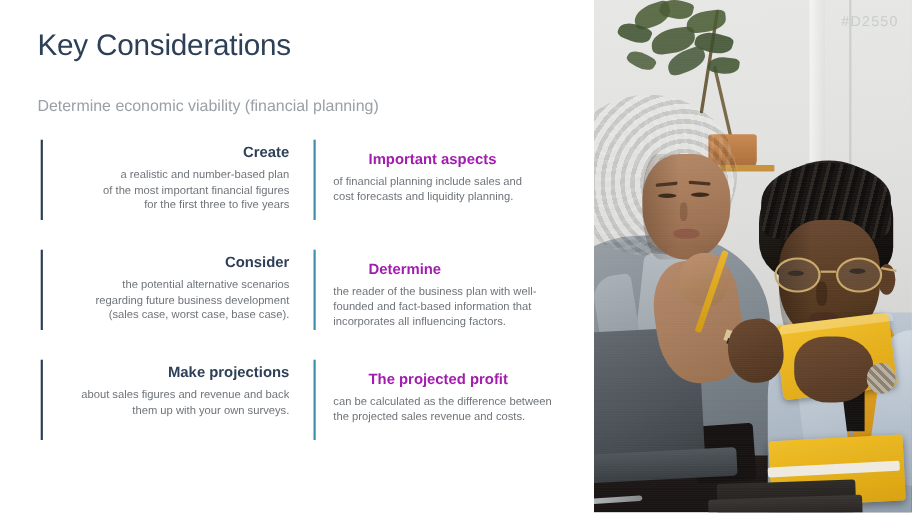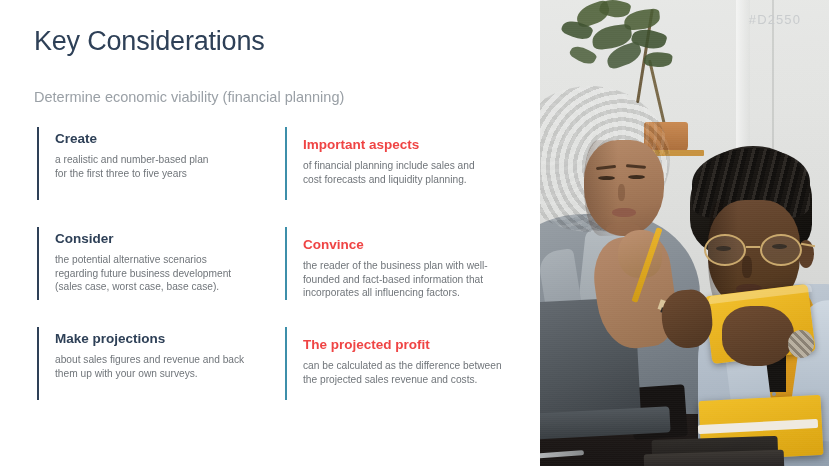--- a/index.html
+++ b/index.html
@@ -33,29 +33,29 @@
   .block.col1 { left:37px; width:226px; }
   .block.col2 { left:285px; width:232px; }
 
   .block .rule {
     position:absolute; left:0; top:9px;
     width:2px; height:73px;
   }
   .block.col1 .rule { background:#2e4057; }
   .block.col2 .rule { background:#3d8faa; }
 
-  .block.col1 { padding-top:0; }
+  .block.col1 { padding-top:0;text-align:right; }
 
   .block-head {
     font-size:13.5px; font-weight:700;
     line-height:15px;
     white-space:nowrap;
   }
   .block.col1 .block-head { color:#2e4057; margin-top:13px; }
-  .block.col2 .block-head { color:#ef4444; margin-top:19px; }
+  .block.col2 .block-head { color:#a21caf; margin-top:19px;margin-left:32px; }
 
   .block-body {
     margin-top:7px;
     font-size:10.2px; font-weight:400;
     line-height:13.6px;
     color:#70757a;
   }
   .block-body .ln { display:block; white-space:nowrap; }
 
   
@@ -362,21 +362,21 @@
   }
 
   .photo-grain {
     left:0; top:0; width:289px; height:466px;
     background:
       repeating-linear-gradient(0deg, rgba(255,255,255,.018) 0 1px, transparent 1px 2px);
     pointer-events:none;
   }
 
   .photo-code {
-    position:absolute; right:28px; top:12px;
+    position:absolute; right:12px; top:12px;
     font-size:13px; letter-spacing:1.1px;
     color:#c9ccce; font-family:"Liberation Sans", sans-serif;
   }
 </style>
 </head>
 <body>
 
 <div class="slide">
 
   <div class="content">
@@ -385,20 +385,21 @@
     <div class="page-subtitle">Determine economic viability (financial planning)</div>
 
     <div class="grid">
 
       <div class="grid-row">
         <div class="block col1">
           <div class="rule"></div>
           <div class="block-head">Create</div>
           <div class="block-body">
             <span class="ln">a realistic and number-based plan</span>
+            <span class="ln">of the most important financial figures</span>
             <span class="ln">for the first three to five years</span>
           </div>
         </div>
         <div class="block col2">
           <div class="rule"></div>
           <div class="block-head">Important aspects</div>
           <div class="block-body">
             <span class="ln">of financial planning include sales and</span>
             <span class="ln">cost forecasts and liquidity planning.</span>
           </div>
@@ -410,21 +411,21 @@
           <div class="rule"></div>
           <div class="block-head">Consider</div>
           <div class="block-body">
             <span class="ln">the potential alternative scenarios</span>
             <span class="ln">regarding future business development</span>
             <span class="ln">(sales case, worst case, base case).</span>
           </div>
         </div>
         <div class="block col2">
           <div class="rule"></div>
-          <div class="block-head">Convince</div>
+          <div class="block-head">Determine</div>
           <div class="block-body">
             <span class="ln">the reader of the business plan with well-</span>
             <span class="ln">founded and fact-based information that</span>
             <span class="ln">incorporates all influencing factors.</span>
           </div>
         </div>
       </div>
 
       <div class="grid-row">
         <div class="block col1">

